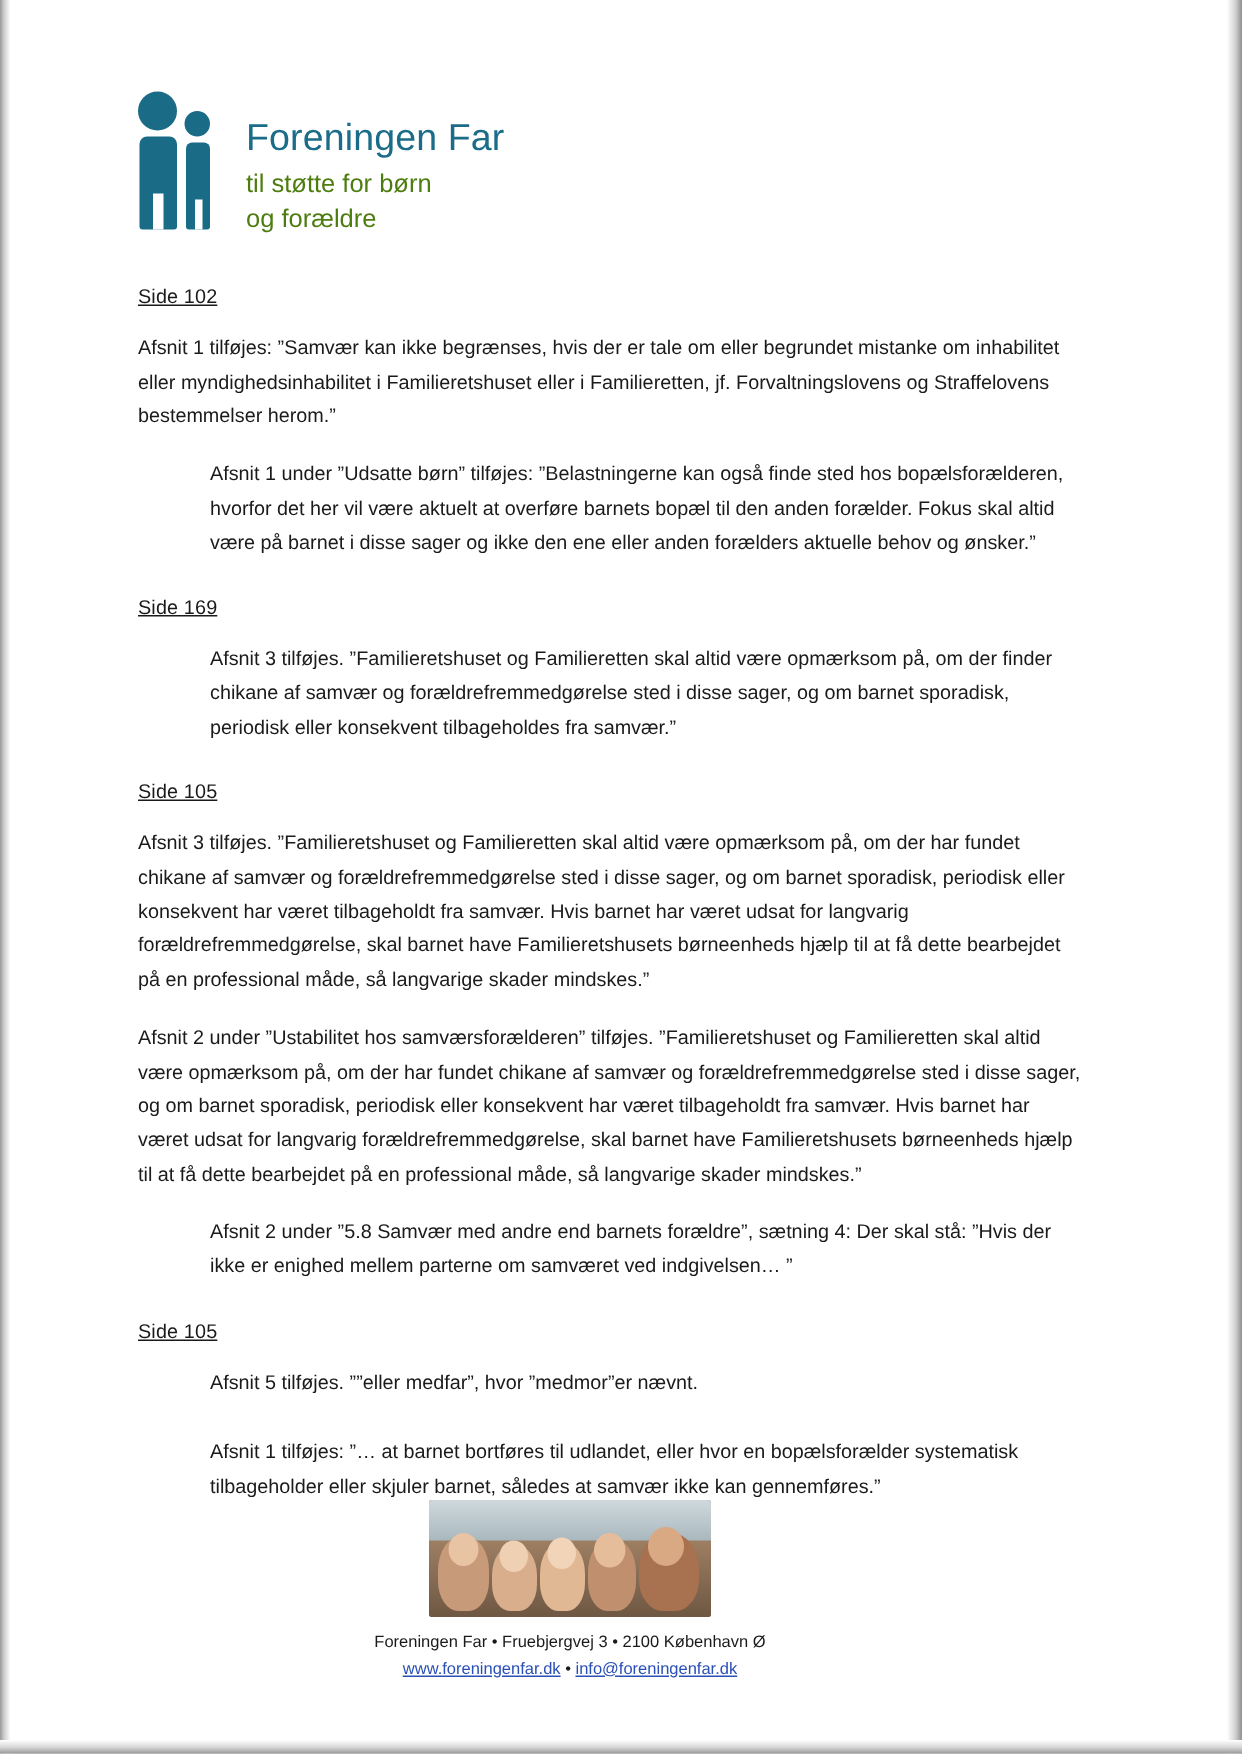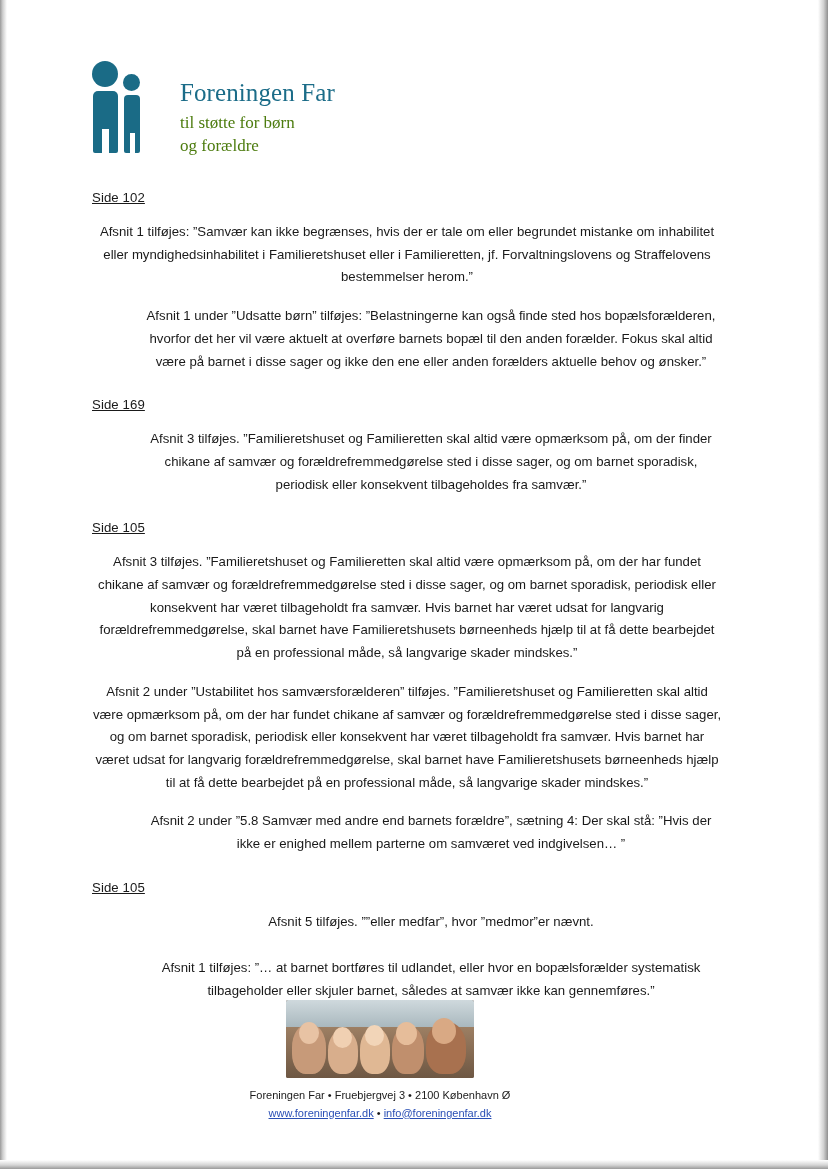--- a/index.html
+++ b/index.html
@@ -94,23 +94,22 @@
     border-radius: 4px 4px 2px 2px;
   }
   .logo-mark .small-body:after {
     content: "";
     position: absolute;
     left: 6px; bottom: 0;
     width: 5px; height: 20px;
     background: #ffffff;
   }
   .logo-text {
-    margin-left: 32px;
+    margin-left: 16px;
     padding-top: 22px;
-    font-family: Liberation Serif, serif;
   }
   .logo-title {
     font-size: 25px;
     color: #1b6c88;
     font-weight: 400;
     letter-spacing: 0.1px;
     line-height: 1;
   }
   .logo-sub {
     margin-top: 7px;
@@ -134,21 +133,21 @@
     margin: 0 0 16px 0;
     letter-spacing: 0.1px;
   }
   .section + .section {
     margin-top: 24px;
   }
   .para {
     font-size: 13.2px;
     line-height: 1.72;
     margin: 0 0 16px 0;
-    text-align: center;
+    text-align: left;
   }
   .para:last-child {
     margin-bottom: 0;
     margin-left: 48px;
   }
   .gap-after {
     margin-bottom: 26px;
   }
 
   

